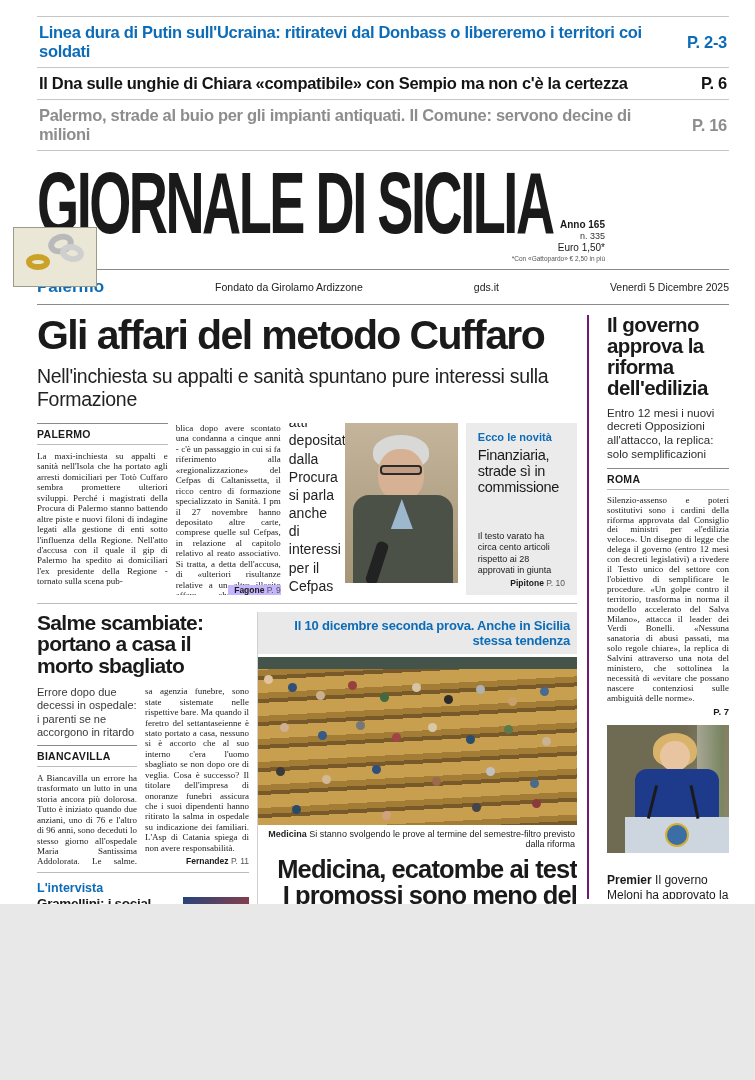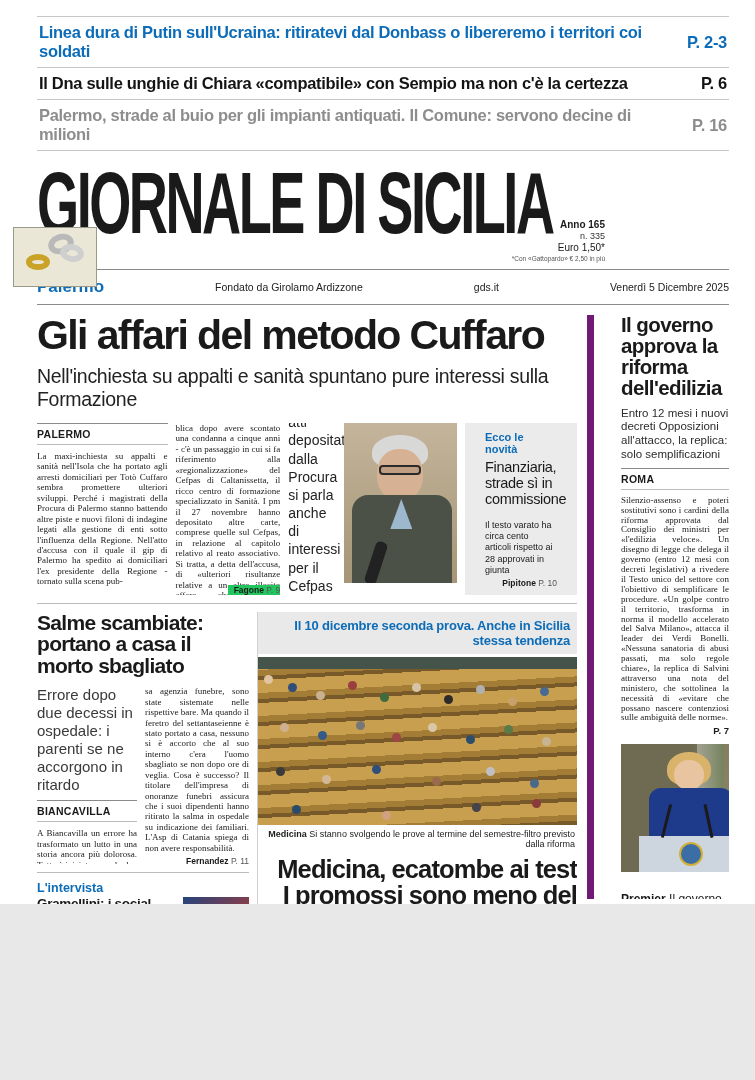--- a/index.html
+++ b/index.html
@@ -35,65 +35,65 @@
   
   .dateline { display:flex; justify-content:space-between; align-items:center;
               border-top:1px solid #8a8a8a; border-bottom:1px solid #8a8a8a;
               padding:7px 0; margin-top:8px; }
   .city { color:#0c6cb8; font-weight:bold; font-size:17px; }
   .dl-txt { font-size:10.5px; color:#222; }
 
   
   .grid { display:flex; margin-top:10px; }
   .left-zone { width:540px; }
-  .right-col { width:152px; margin-left:10px; border-left:7px solid #701a75;
-               padding-left:27px; height:584px; overflow:hidden; }
+  .right-col { width:152px; margin-left:10px; border-left:2px solid #701a75;
+               padding-left:18px; height:584px; overflow:hidden; }
 
   .lead-hl { font-weight:bold; font-size:41px; letter-spacing:-1.6px; line-height:1; }
   .lead-sub { font-size:19.5px; color:#222; letter-spacing:-0.3px; margin:9px 0 12px; }
 
   .lead-row { display:flex; gap:8px; height:172px; overflow:hidden; }
   .kicker { border-top:1px solid #8a8a8a; border-bottom:1px solid #bbb;
             font-weight:bold; font-size:10.5px; padding:4px 0 4px; margin-bottom:6px; letter-spacing:0.3px; }
   .serif { font-family:"Liberation Serif", serif; font-size:9px; line-height:1.16;
            text-align:justify; color:#1a1a1a; }
   .col1 { width:132px; }
   .col2 { width:106px; position:relative; }
   .byline { font-size:8.5px; text-align:right; margin-top:3px; }
   .byline b { font-weight:bold; }
   .byline .pg { color:#555; }
-  .col2 .byline { position:absolute; bottom:0; right:0; background:#22c55e; padding-left:6px;text-align:right; }
+  .col2 .byline { position:absolute; bottom:0; right:0; background:#c4b5fd; padding-left:6px;text-align:right; }
   .cap-col { width:48px; display:flex; flex-direction:column; justify-content:flex-end; }
   .caption { font-size:14px; line-height:1.3; color:#222; }
   .caption b { font-weight:bold; }
 
   .photo { position:relative; overflow:hidden; }
   .ph-cuffaro { width:114px; height:160px; background:linear-gradient(180deg,#c3b49b,#a59677); }
   .cf-hair { position:absolute; left:28px; top:12px; width:56px; height:34px; border-radius:50% 50% 40% 40%; background:#d8d8d6; }
   .cf-face { position:absolute; left:33px; top:26px; width:46px; height:52px; border-radius:46%; background:#d7b193; }
   .cf-glasses { position:absolute; left:35px; top:42px; width:42px; height:10px; border:2px solid #2a2a2a; border-radius:4px; background:rgba(60,50,40,.15); }
   .cf-body { position:absolute; left:8px; top:72px; width:100px; height:90px; border-radius:16px 16px 0 0; background:#4c5148; }
   .cf-shirt { position:absolute; left:46px; top:76px; width:22px; height:30px; background:#9db7cc; clip-path:polygon(50% 0,0 100%,100% 100%); }
   .cf-mic { position:absolute; left:26px; top:118px; width:12px; height:44px; background:#222; transform:rotate(18deg); border-radius:5px; }
 
-  .ecco-box { width:112px; background:#ebebeb; padding:8px 20px 7px; display:flex; flex-direction:column; }
+  .ecco-box { width:112px; background:#ebebeb; padding:8px 12px 7px; display:flex; flex-direction:column; }
   .box-kicker { color:#0c6cb8; font-weight:bold; font-size:11px; }
   .ecco-title { font-size:14.5px; line-height:1.12; margin-top:4px; letter-spacing:-0.3px; }
   .ecco-text { font-size:9px; line-height:1.25; margin-top:auto; }
   .ecco-by { font-size:8.5px; text-align:right; margin-top:2px; }
 
   .hrule { border-bottom:1px solid #bbb; margin:8px 0; }
 
   
   .mid { display:flex; height:316px; overflow:hidden; }
   .salme { width:212px; }
   .salme-hl { font-weight:bold; font-size:21px; line-height:1.02; letter-spacing:-0.7px; }
   .salme-cols { display:flex; gap:8px; margin-top:10px; height:178px; overflow:hidden; }
   .salme-c1 { width:100px; }
-  .standfirst { font-size:15px; line-height:1.2; color:#3a3a3a; margin-bottom:6px; }
+  .standfirst { font-size:11px; line-height:1.2; color:#3a3a3a; margin-bottom:6px; }
   .salme-c2 { width:104px; }
   .intervista { margin-top:4px; }
   .int-kicker { color:#0c6cb8; font-weight:bold; font-size:12.5px; }
   .int-flex { display:flex; gap:6px; margin-top:2px; }
   .int-main { flex:1; }
   .int-title { font-weight:bold; font-size:13.5px; line-height:1.1; letter-spacing:-0.3px; }
   .ph-gram { width:66px; height:66px; flex:none; background:linear-gradient(135deg,#24437c,#a23d3d 70%); }
   .gr-head { position:absolute; left:15px; top:8px; width:36px; height:40px; border-radius:48%; background:#d8ae8c; }
 
   .medicina { width:320px; margin-left:8px; border-left:1px solid #d0d0d0; padding-left:0;text-align:right; }

